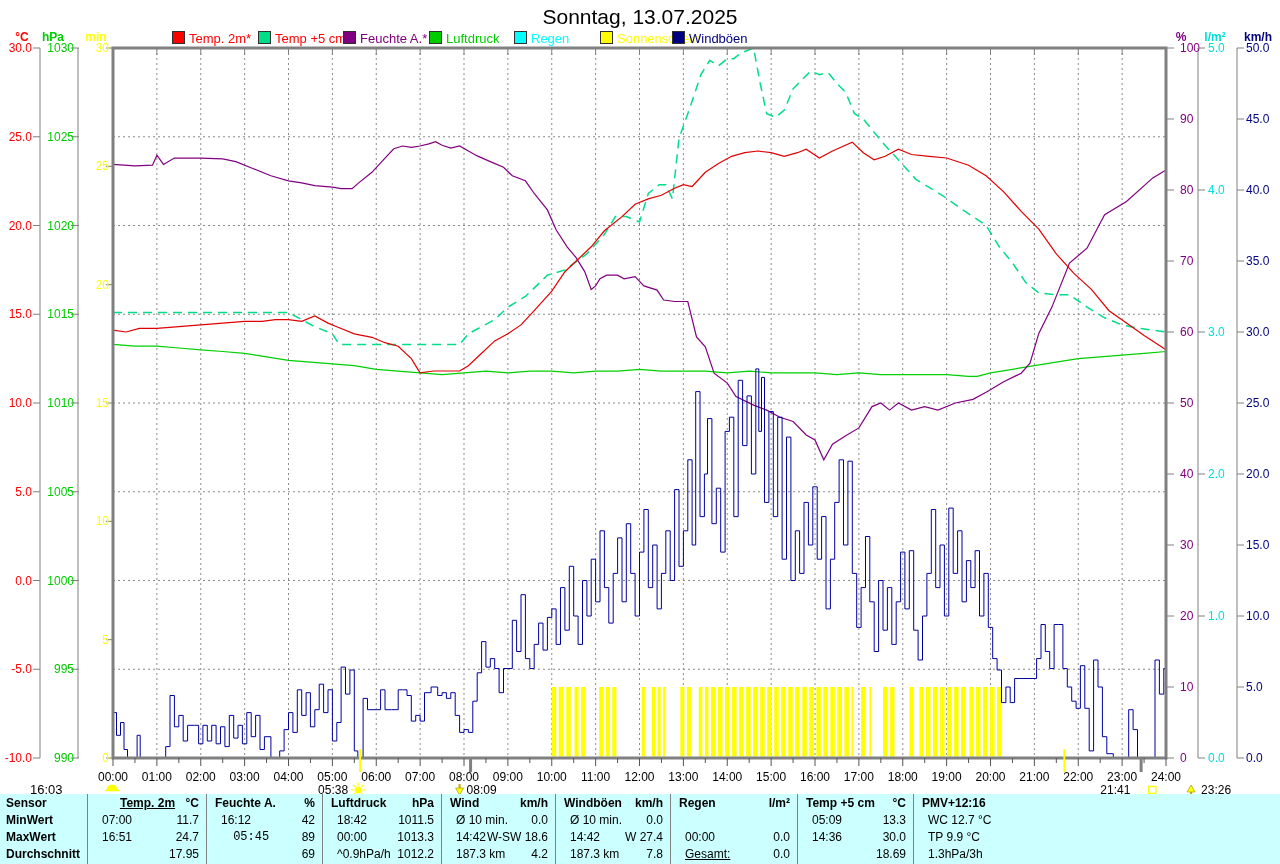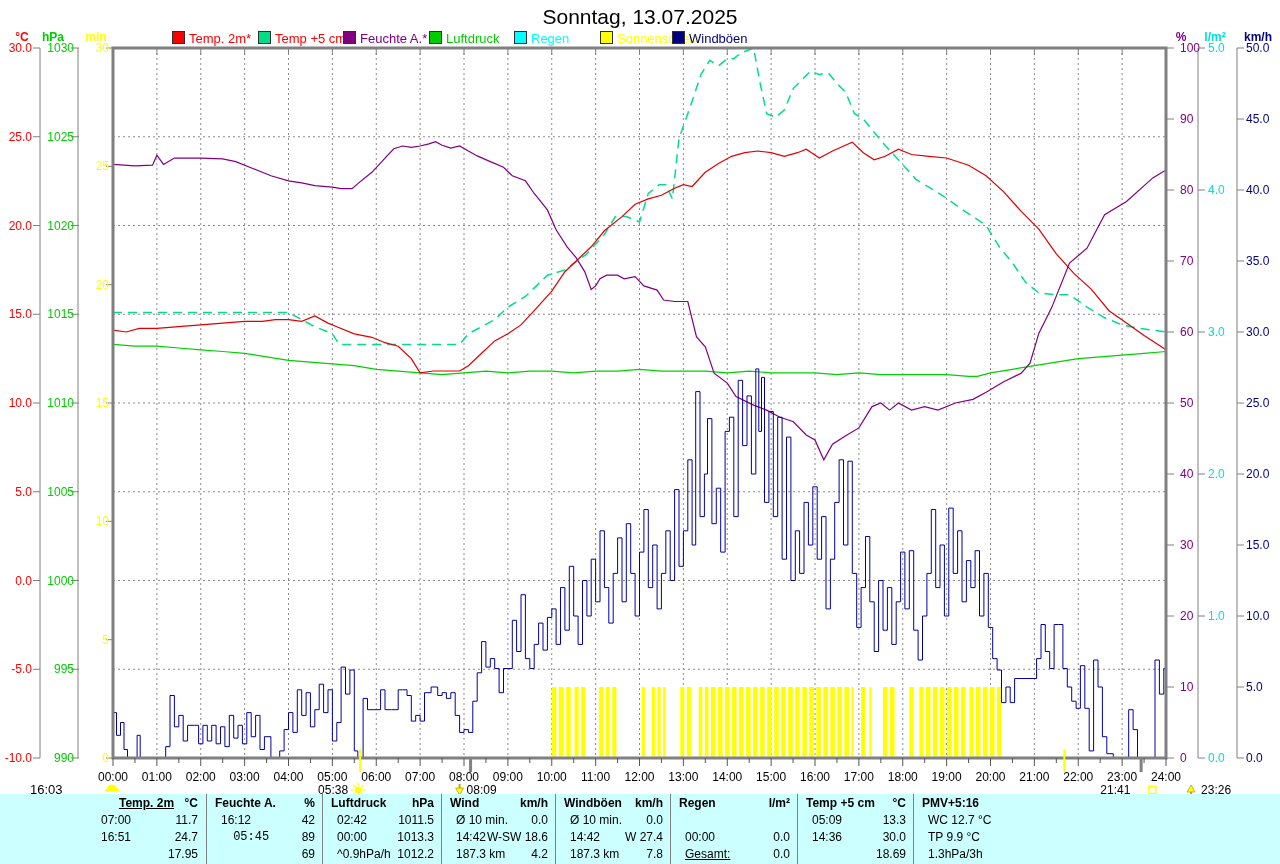--- a/index.html
+++ b/index.html
@@ -366,20 +366,26 @@
     <div class="legend-item" style="left: 514px; color: rgb(0, 255, 255);"><span class="sw" style="background: rgb(0, 255, 255);"></span><span>Regen</span></div>
     <div class="legend-item" style="left: 600px; color: rgb(255, 255, 0);"><span class="sw" style="background: rgb(255, 255, 0);"></span><span>Sonnenschein</span></div>
     <div class="legend-item" style="left: 672px; color: rgb(0, 0, 128);"><span class="sw" style="background: rgb(0, 0, 128);"></span><span>Windböen</span></div>
   </div>
 <div id="units-right">
     <span class="unit" style="left: 1181px; color: rgb(128, 0, 128);">%</span>
     <span class="unit" style="left: 1215px; color: rgb(0, 221, 221);">l/m²</span>
     <span class="unit" style="left: 1258px; color: rgb(0, 0, 128);">km/h</span>
   </div>
 <div id="footer">
+    <div class="tcol" style="left: 0px; width: 87px;">
+      <div class="tcell b" style="top: 1px; left: 6px; width: 77px; text-align: left;">Sensor</div>
+      <div class="tcell b" style="top: 18px; left: 6px; width: 77px; text-align: left;">MinWert</div>
+      <div class="tcell b" style="top: 35px; left: 6px; width: 77px; text-align: left;">MaxWert</div>
+      <div class="tcell b" style="top: 52px; left: 6px; width: 77px; text-align: left;">Durchschnitt</div>
+    </div>
     <div class="tcol" style="left: 87px; width: 119px;">
       <div class="tcell b" style="top: 1px; left: 8px; width: 103px; text-align: center; text-decoration: underline;">Temp. 2m</div>
       <div class="tcell b" style="top: 1px; left: 53px; width: 58px; text-align: right;">°C</div>
       <div class="tcell " style="top: 18px; left: 14px; width: 61.88px; text-align: left;">07:00</div>
       <div class="tcell " style="top: 18px; left: 7px; width: 104px; text-align: right;">11.7</div>
       <div class="tcell " style="top: 35px; left: 14px; width: 61.88px; text-align: left;">16:51</div>
       <div class="tcell " style="top: 35px; left: 7px; width: 104px; text-align: right;">24.7</div>
       <div class="tcell " style="top: 52px; left: 14px; width: 61.88px; text-align: left;"></div>
       <div class="tcell " style="top: 52px; left: 7px; width: 104px; text-align: right;">17.95</div>
     </div>
@@ -389,21 +395,21 @@
       <div class="tcell " style="top: 18px; left: 14px; width: 60.32px; text-align: left;">16:12</div>
       <div class="tcell " style="top: 18px; left: 4px; width: 104px; text-align: right;">42</div>
       <div class="tcell " style="top: 35px; left: 14px; width: 60.32px; text-align: center; font-family: Liberation Mono, monospace;">05:45</div>
       <div class="tcell " style="top: 35px; left: 4px; width: 104px; text-align: right;">89</div>
       <div class="tcell " style="top: 52px; left: 14px; width: 60.32px; text-align: left;"></div>
       <div class="tcell " style="top: 52px; left: 4px; width: 104px; text-align: right;">69</div>
     </div>
     <div class="tcol" style="left: 322px; width: 119px;">
       <div class="tcell b" style="top: 1px; left: 8px; width: 103px; text-align: left;">Luftdruck</div>
       <div class="tcell b" style="top: 1px; left: 53px; width: 58px; text-align: right;">hPa</div>
-      <div class="tcell " style="top: 18px; left: 14px; width: 61.88px; text-align: left;">02:42</div>
+      <div class="tcell " style="top: 18px; left: 14px; width: 61.88px; text-align: left;">18:42</div>
       <div class="tcell " style="top: 18px; left: 7px; width: 104px; text-align: right;">1011.5</div>
       <div class="tcell " style="top: 35px; left: 14px; width: 61.88px; text-align: left;">00:00</div>
       <div class="tcell " style="top: 35px; left: 7px; width: 104px; text-align: right;">1013.3</div>
       <div class="tcell " style="top: 52px; left: 14px; width: 61.88px; text-align: left;">^0.9hPa/h</div>
       <div class="tcell " style="top: 52px; left: 7px; width: 104px; text-align: right;">1012.2</div>
     </div>
     <div class="tcol" style="left: 441px; width: 114px;">
       <div class="tcell b" style="top: 1px; left: 8px; width: 98px; text-align: left;">Wind</div>
       <div class="tcell b" style="top: 1px; left: 48px; width: 58px; text-align: right;">km/h</div>
       <div class="tcell " style="top: 18px; left: 14px; width: 59.28px; text-align: left;">Ø 10 min.</div>
@@ -436,18 +442,18 @@
       <div class="tcell b" style="top: 1px; left: 8px; width: 100px; text-align: left;">Temp +5 cm</div>
       <div class="tcell b" style="top: 1px; left: 50px; width: 58px; text-align: right;">°C</div>
       <div class="tcell " style="top: 18px; left: 14px; width: 60.32px; text-align: left;">05:09</div>
       <div class="tcell " style="top: 18px; left: 4px; width: 104px; text-align: right;">13.3</div>
       <div class="tcell " style="top: 35px; left: 14px; width: 60.32px; text-align: left;">14:36</div>
       <div class="tcell " style="top: 35px; left: 4px; width: 104px; text-align: right;">30.0</div>
       <div class="tcell " style="top: 52px; left: 14px; width: 60.32px; text-align: left;"></div>
       <div class="tcell " style="top: 52px; left: 4px; width: 104px; text-align: right;">18.69</div>
     </div>
     <div class="tcol" style="left: 913px; width: 367px;">
-      <div class="tcell b" style="top: 1px; left: 8px; width: 200px; text-align: left;">PMV+5:16</div>
+      <div class="tcell b" style="top: 1px; left: 8px; width: 200px; text-align: left;">PMV+12:16</div>
       <div class="tcell " style="top: 18px; left: 14px; width: 200px; text-align: left;">WC 12.7 °C</div>
       <div class="tcell " style="top: 35px; left: 14px; width: 200px; text-align: left;">TP 9.9 °C</div>
       <div class="tcell " style="top: 52px; left: 14px; width: 200px; text-align: left;">1.3hPa/3h</div>
     </div>
   </div>
 
 </body></html>

